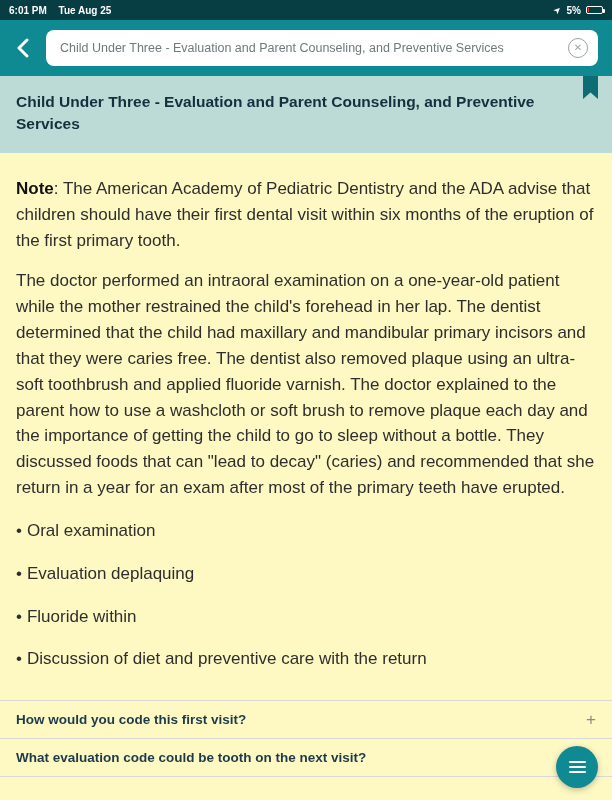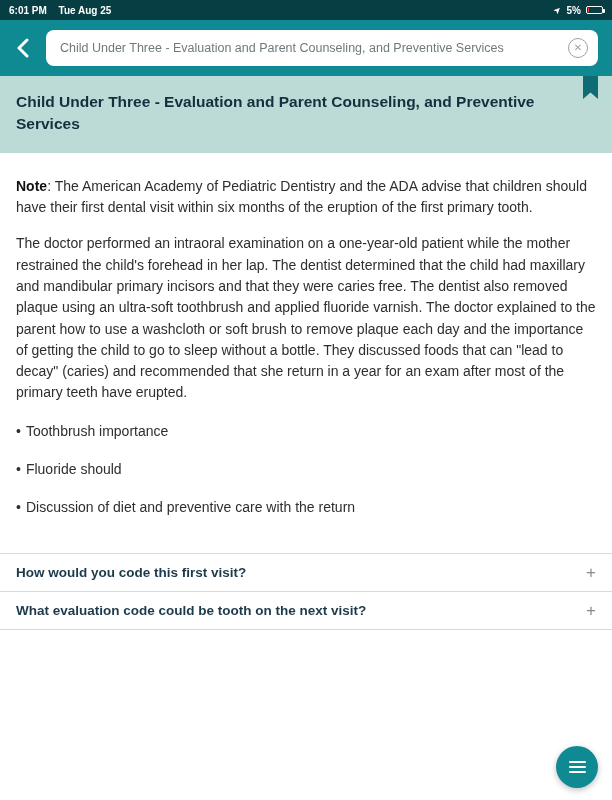--- a/index.html
+++ b/index.html
@@ -1,21 +1,21 @@
 <!DOCTYPE html>
 <html><head>
 <meta charset="utf-8">
 <style>
   * { box-sizing: border-box; }
   html, body { margin: 0; padding: 0; background: #e9e9e9; }
   .screen {
     position: relative;
     width: 612px; height: 800px;
     margin: 0 auto;
-    background: #ffffff;
+    background: #fef9c3;
     font-family: "Liberation Sans", sans-serif;
     overflow: hidden;
   }
 
   
   .status-bar {
     height: 20px;
     background: #063e44;
     color: #ffffff;
     display: flex; align-items: center; justify-content: space-between;
@@ -108,31 +108,31 @@
     position: absolute;
     top: 0; right: 14px;
     line-height: 0;
     cursor: pointer;
   }
 
   
   .content {
     padding: 8px 16px 0 16px;
     color: #2e2e2e;
-    font-size: 14px;
+    font-size: 17px;
     line-height: 1.52;
   }
   .content p { margin: 15px 0; }
   .content .note b { color: #111111; }
   .content p.bullet { margin: 17px 0; }
   .bullet .glyph { margin-right: 5px; }
 
   
   .accordions {
-    margin-top: 35px;
+    margin-top: 28px;
     border-top: 1px solid #d9d9d9;
   }
   .accordion-row {
     display: flex; align-items: center; justify-content: space-between;
     padding: 10px 16px;
     border-bottom: 1px solid #d9d9d9;
     cursor: pointer;
   }
   .accordion-row .question {
     font-size: 13.5px;
@@ -208,22 +208,23 @@
       </svg>
     </span>
   </div>
 
   <div class="content">
     <p class="note"><b>Note</b><span>: The American Academy of Pediatric Dentistry and the ADA advise that children should have their first dental visit within six months of the eruption of the first primary tooth.</span></p>
 
     <p>The doctor performed an intraoral examination on a one-year-old patient while the mother restrained the child's forehead in her lap. The dentist determined that the child had maxillary and mandibular primary incisors and that they were caries free. The dentist also removed plaque using an ultra-soft toothbrush and applied fluoride varnish. The doctor explained to the parent how to use a washcloth or soft brush to remove plaque each day and the importance of getting the child to go to sleep without a bottle. They discussed foods that can "lead to decay" (caries) and recommended that she return in a year for an exam after most of the primary teeth have erupted.</p>
 
 
-    <p class="bullet"><span class="glyph">•</span><span>Toothbrush importance</span></p>
-    <p class="bullet"><span class="glyph">•</span><span>Fluoride should</span></p>
+    <p class="bullet"><span class="glyph">•</span><span>Oral examination</span></p>
+    <p class="bullet"><span class="glyph">•</span><span>Evaluation deplaquing</span></p>
+    <p class="bullet"><span class="glyph">•</span><span>Fluoride within</span></p>
     <p class="bullet"><span class="glyph">•</span><span>Discussion of diet and preventive care with the return</span></p>
   </div>
 
   <div class="accordions">
     <div class="accordion-row">
       <span class="question">How would you code this first visit?</span>
       <span class="plus">+</span>
     </div>
     <div class="accordion-row">
       <span class="question">What evaluation code could be tooth on the next visit?</span>

